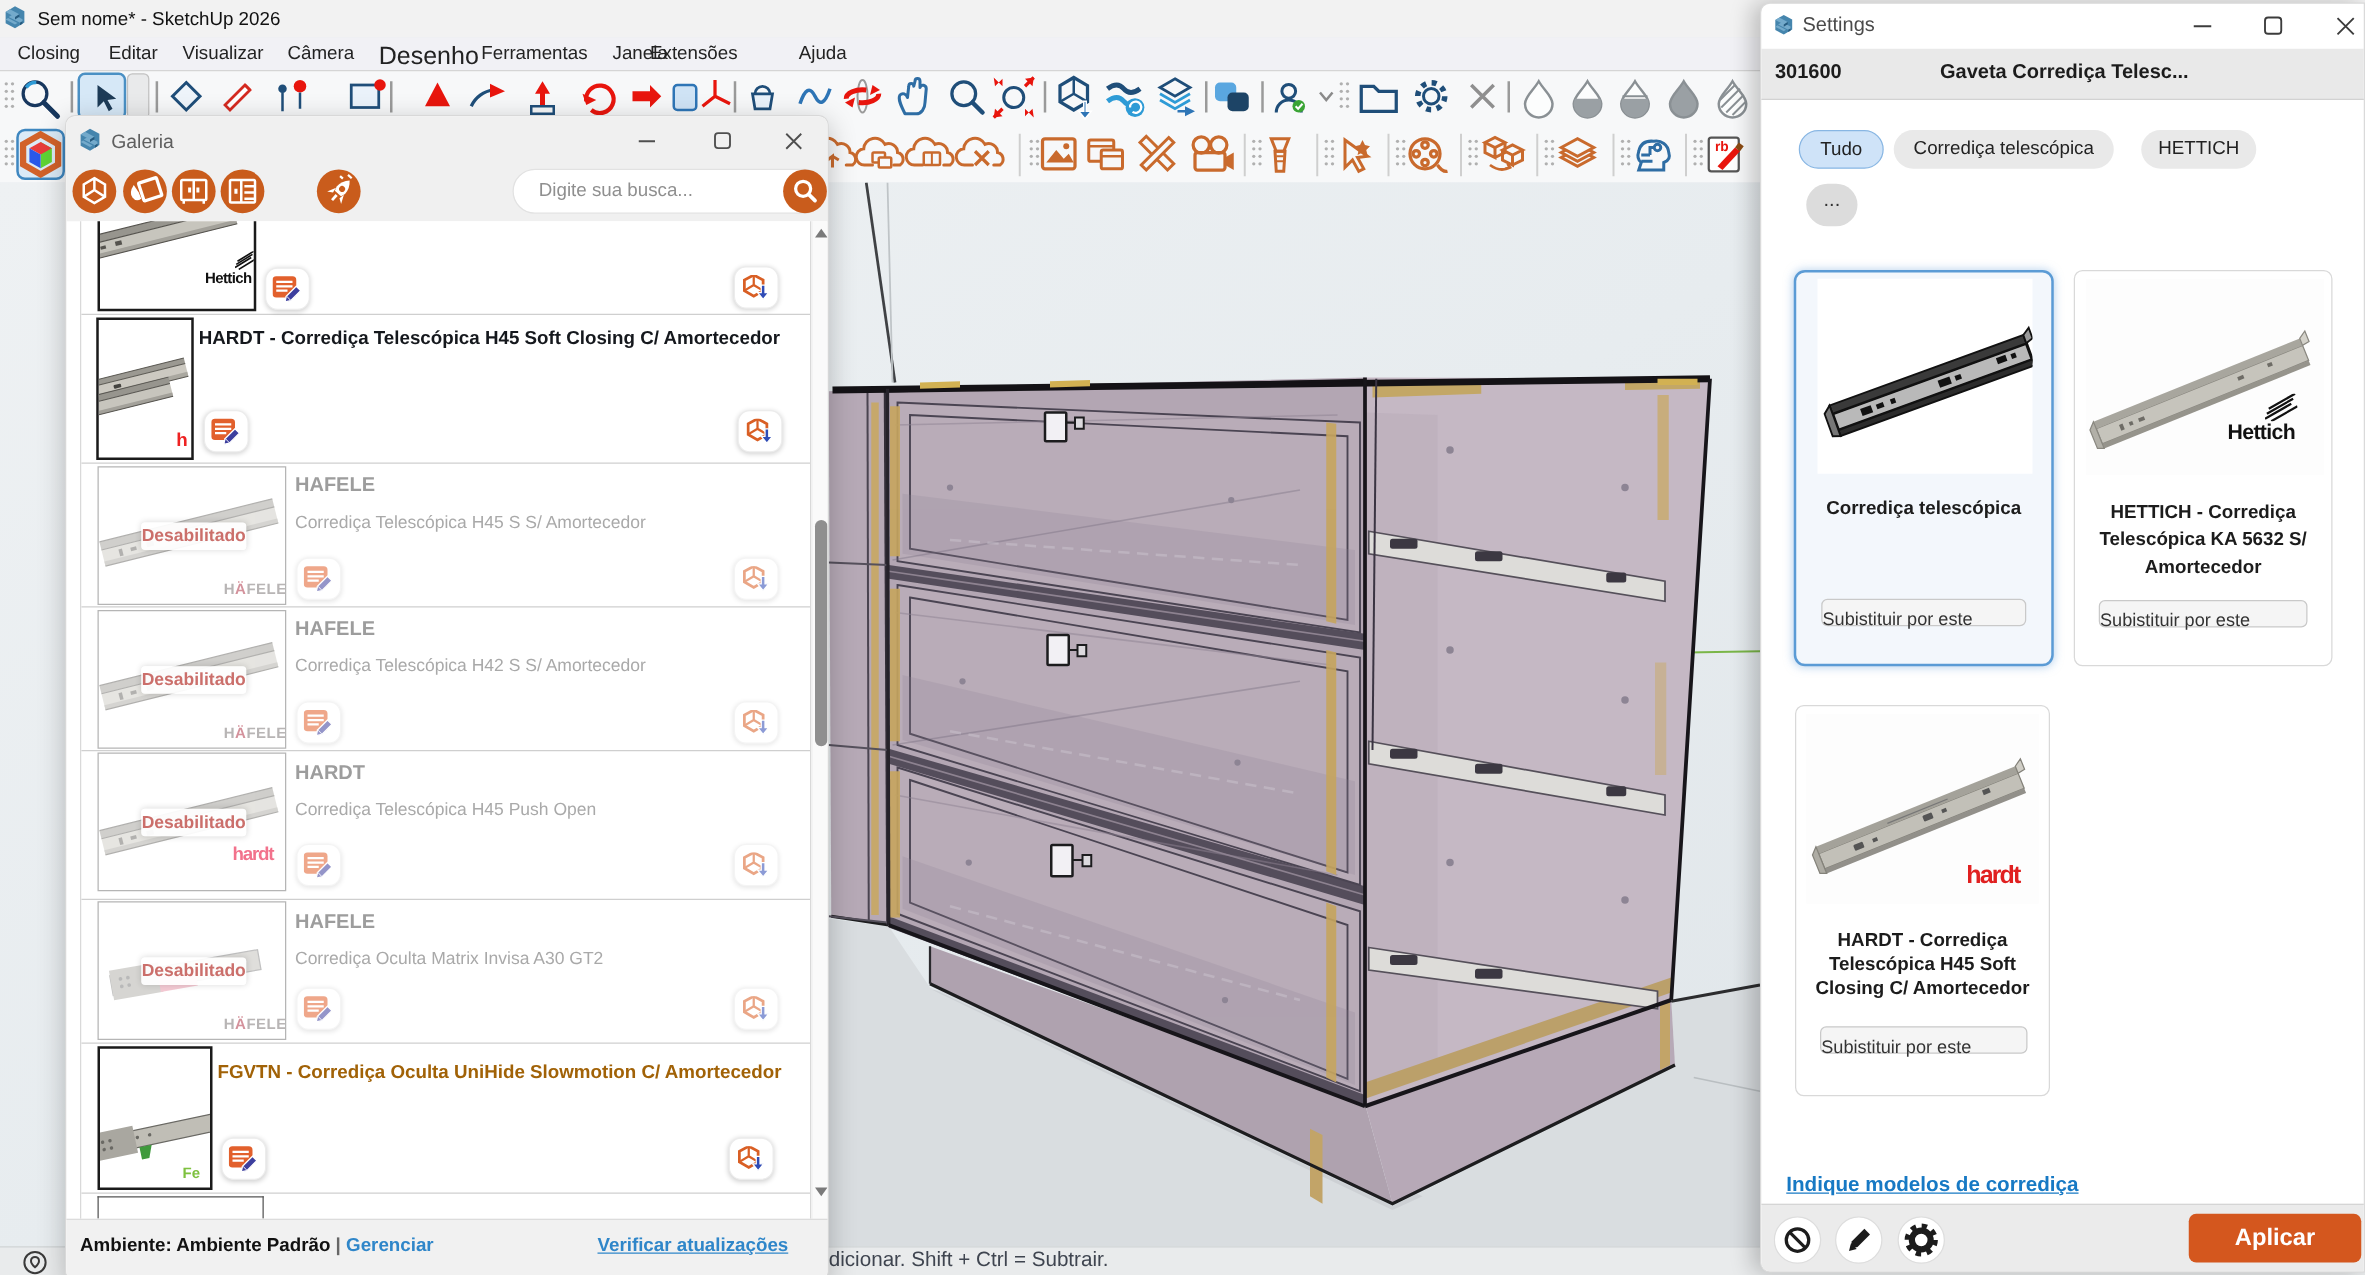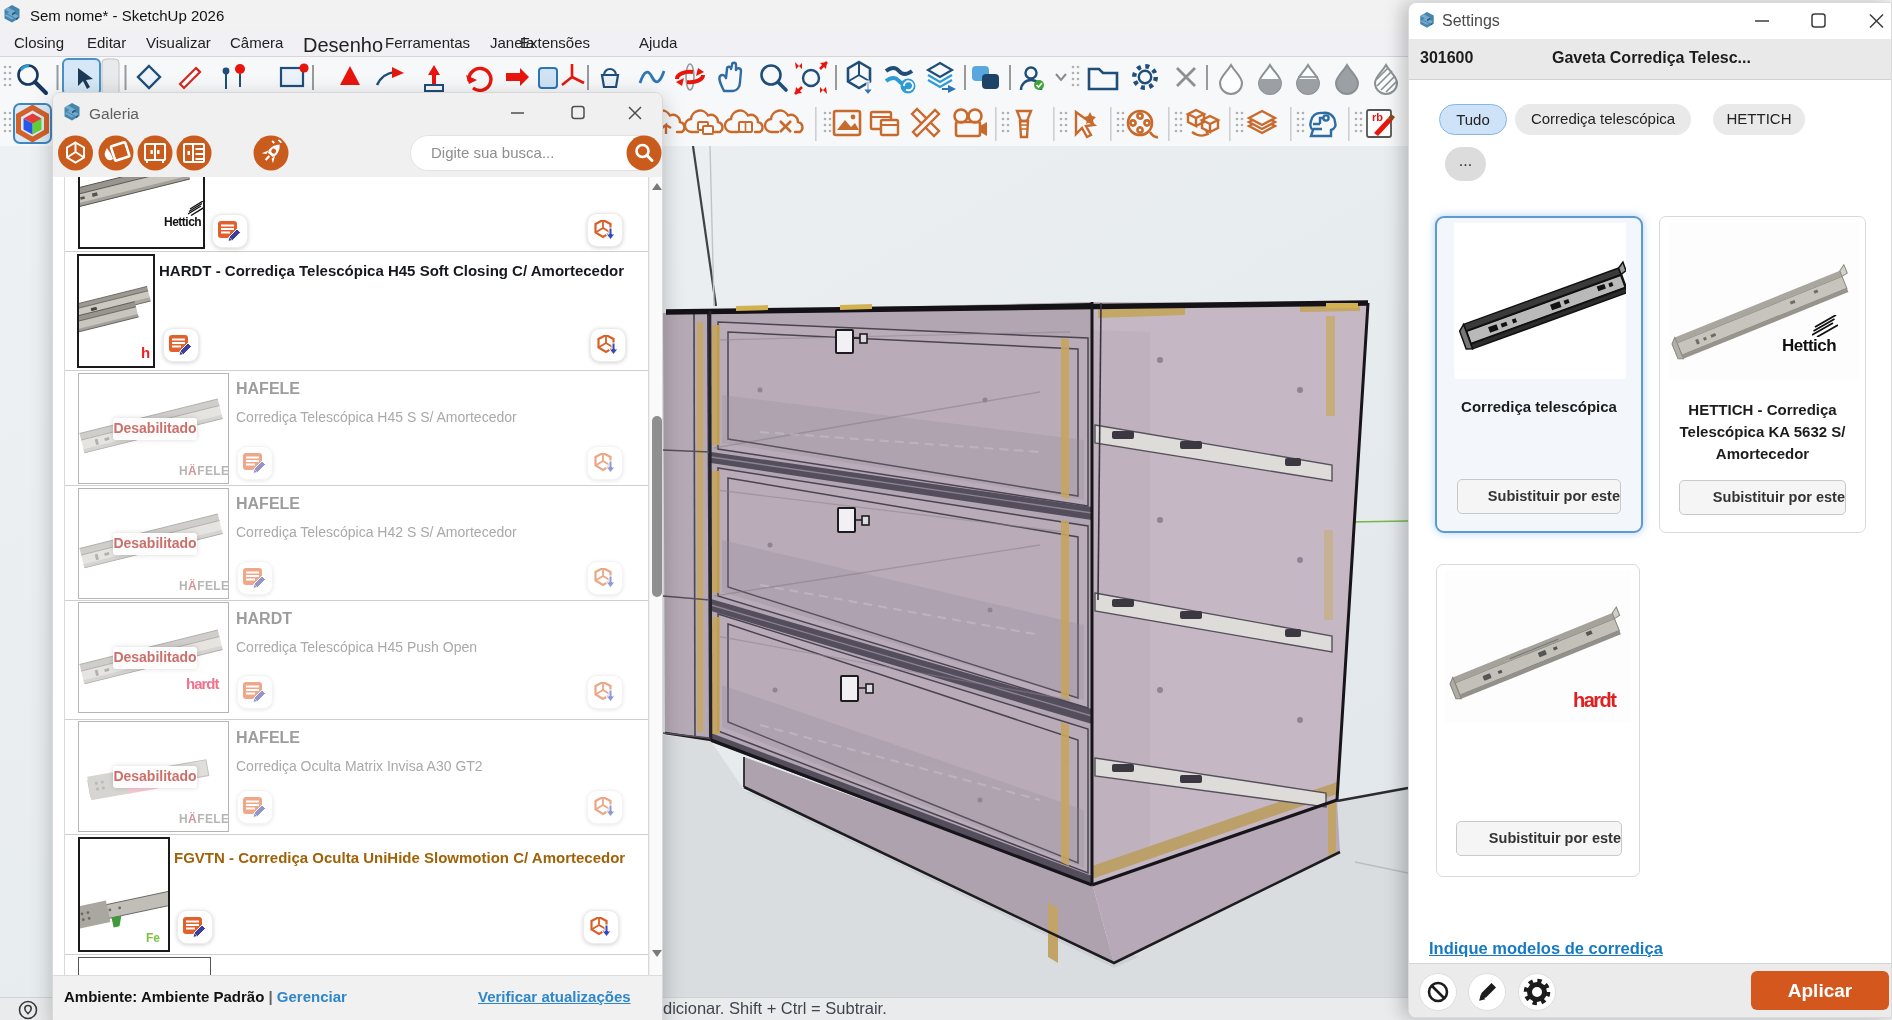--- a/index.html
+++ b/index.html
@@ -8,21 +8,21 @@
 .abs{position:absolute}
 svg{display:block}
 .sep{left:0;width:585px;height:1px;background:#cfcfcf}
 .btnw{width:36px;height:34px;background:#fff;border:1px solid #ececec;border-radius:10px;box-shadow:0 1px 4px rgba(0,0,0,.18);display:flex;align-items:center;justify-content:center}
 .dis{opacity:.55}
 .thumbd{width:151px;height:111px;border:1px solid #b5b5b5;background:#fff;overflow:hidden}
 .haflogo{left:100px;top:90px;font-size:12px;font-weight:bold;color:#b8b5b5;letter-spacing:.4px}
 .pill{left:34px;top:44px;width:84px;height:22px;background:rgba(255,255,255,.92);border-radius:3px;box-shadow:0 0 5px rgba(0,0,0,.15);color:#cb6f6b;font-size:14px;font-weight:bold;text-align:center;line-height:21px}
 .brand{font-size:16px;font-weight:bold;color:#9d9d9d}
 .subt{font-size:14px;color:#a9a9a9}
-.cbtn{height:35px;background:#f5f5f5;border:1px solid #c9c9c9;border-radius:5px;font-size:14.5px;font-weight:bold;color:#333;text-align:right;line-height:33px}
+.cbtn{height:22px;background:#f5f5f5;border:1px solid #c9c9c9;border-radius:5px;font-size:14.5px;font-weight:normal;color:#333;text-align:left;line-height:33px}
 </style>
 </head>
 <body>
 
 <div class="abs" id="titlebar" style="left:0;top:0;width:1892px;height:30px;background:#f2f2f2"></div>
 <div class="abs" id="menubar" style="left:0;top:30px;width:1892px;height:26px;background:#f1f1f5"></div>
 <div class="abs" id="toolbars" style="left:0;top:56px;width:1892px;height:90px;background:#f7f8f9;border-top:1px solid #d5d5d5"></div>
 <div class="abs" id="viewport" style="left:0;top:146px;width:1892px;height:851px;background:linear-gradient(150deg,#eef1f3 0%,#e7ecef 45%,#dee4e8 100%)"></div>
 <div class="abs" id="statusbar" style="left:0;top:997px;width:1892px;height:23px;background:#e9ebec;border-top:1px solid #d0d3d5"></div>
 
@@ -888,20 +888,21 @@
               <rect x="44" y="5" width="4" height="3"></rect>
               <rect x="88" y="3" width="8" height="5" rx="1"></rect>
               <rect x="104" y="4" width="4" height="3"></rect>
               <rect x="140" y="2" width="6" height="4"></rect>
             </g>
           <path d="M60,-2 L112,-2" stroke="#777" stroke-width="1"></path>
         </g>
       </svg>
       <div class="abs" style="left:128px;top:118px;font-size:20px;font-weight:bold;color:#e02020;letter-spacing:-1.5px">hardt</div>
     </div>
+    <div class="abs" style="left:0;top:178px;width:202px;text-align:center;font-size:15px;font-weight:bold;color:#1c1c1c;line-height:19px">HARDT - Corrediça<br>Telescópica H45 Soft<br>Closing C/ Amortecedor</div>
     <div class="cbtn abs" style="left:19px;top:256px;width:166px">Subistituir por este</div>
   </div>
 
   <div class="abs" style="left:20px;top:936px;font-size:16.5px;font-weight:bold;color:#1779c4;text-decoration:underline">Indique modelos de corrediça</div>
 
   <div class="abs" style="left:0;top:960px;width:484px;height:56px;background:#ebebeb;border-top:1px solid #d5d5d5"></div>
   <svg class="abs" style="left:10px;top:970px" width="150" height="40" viewBox="0 0 150 40">
     <g fill="#fff" stroke="#ddd" stroke-width="1">
         <circle cx="19" cy="19" r="18.5"></circle>
         <circle cx="68" cy="19" r="18.5"></circle>

